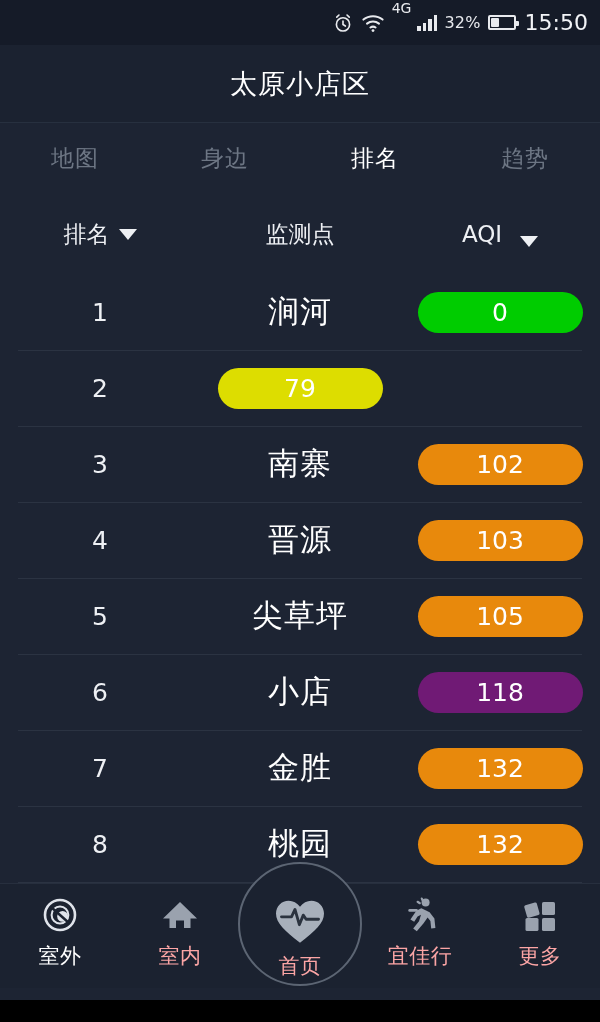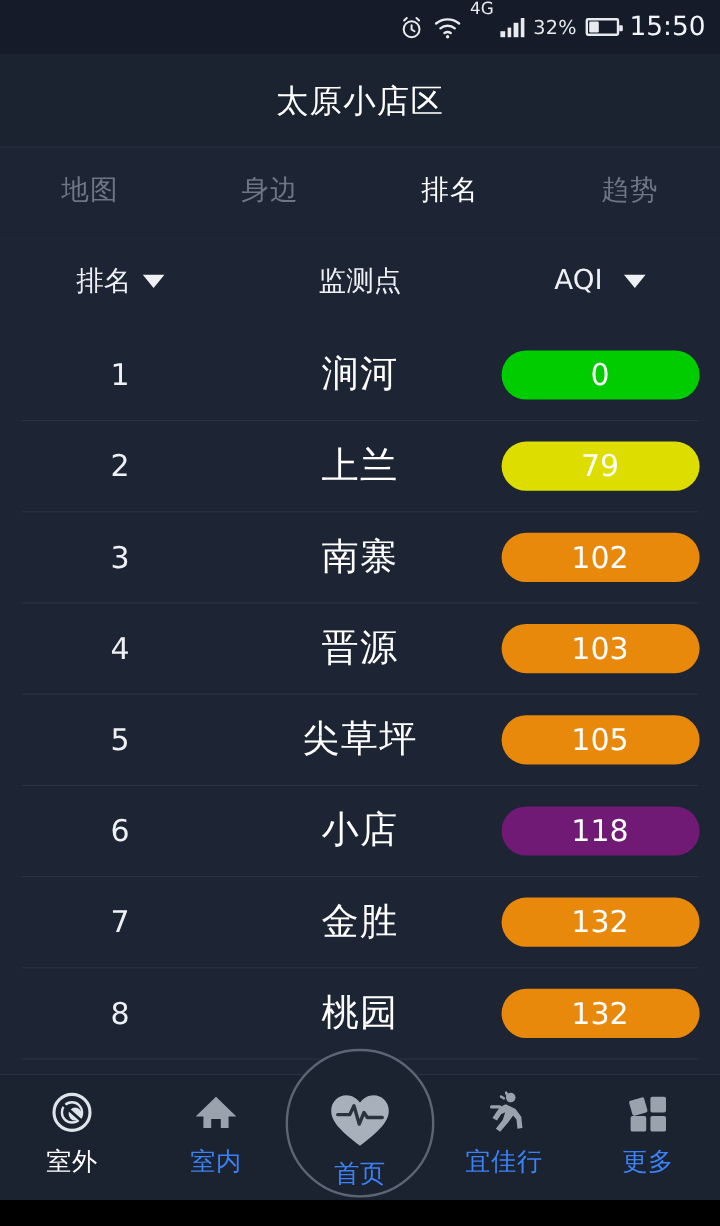--- a/index.html
+++ b/index.html
@@ -130,21 +130,21 @@
   }
   .col-rank, .col-site, .col-aqi {
     display: flex;
     align-items: center;
     justify-content: center;
     color: #eef0f4;
     font-size: 23px;
   }
   .col-rank { width: 200px; gap: 9px; }
   .col-site { width: 200px; }
-  .col-aqi  { width: 200px; gap: 18px; }
+  .col-aqi  { width: 200px; gap: 18px; align-items: flex-end; }
   .caret {
     width: 0; height: 0;
     border-left: 9px solid transparent;
     border-right: 9px solid transparent;
     border-top: 11px solid #eef0f4;
     display: block;
   }
 
   
   .list {
@@ -201,38 +201,38 @@
     align-items: center;
     justify-content: center;
     color: #ffffff;
     font-size: 25px;
     line-height: 1;
   }
 
   
   .bottomnav {
     position: absolute;
-    bottom: 22px; left: 0;
+    bottom: 34px; left: 0;
     width: 600px; height: 105px;
     background: #1b2230;
     border-top: 1px solid #272f3e;
     display: flex;
     align-items: flex-start;
   }
   .navitem {
     flex: 1;
     padding-top: 11px;
     display: flex;
     flex-direction: column;
     align-items: center;
     gap: 7px;
   }
   .navitem .nav-label {
     font-size: 21px;
-    color: #3b82f6;
+    color: #fca5a5;
     letter-spacing: 0.5px;
   }
   .navitem.active .nav-label { color: #ffffff; }
   .nav-ico { width: 42px; height: 40px; display: block; }
 
   .navitem.center {
     position: relative;
     padding-top: 13px;
   }
   .center-ring {
@@ -322,21 +322,20 @@
     <div class="row">
       <div class="cell-rank">1</div>
       <div class="cell-site">涧河</div>
       <div class="cell-aqi">
         <span class="pill" style="background: rgb(0, 204, 0);">0</span>
       </div>
     </div>
 
     <div class="row">
       <div class="cell-rank">2</div>
-      <div class="cell-site">上兰</div>
       <div class="cell-aqi">
         <span class="pill" style="background: rgb(221, 221, 0);">79</span>
       </div>
     </div>
 
     <div class="row">
       <div class="cell-rank">3</div>
       <div class="cell-site">南寨</div>
       <div class="cell-aqi">
         <span class="pill" style="background: rgb(232, 137, 12);">102</span>

